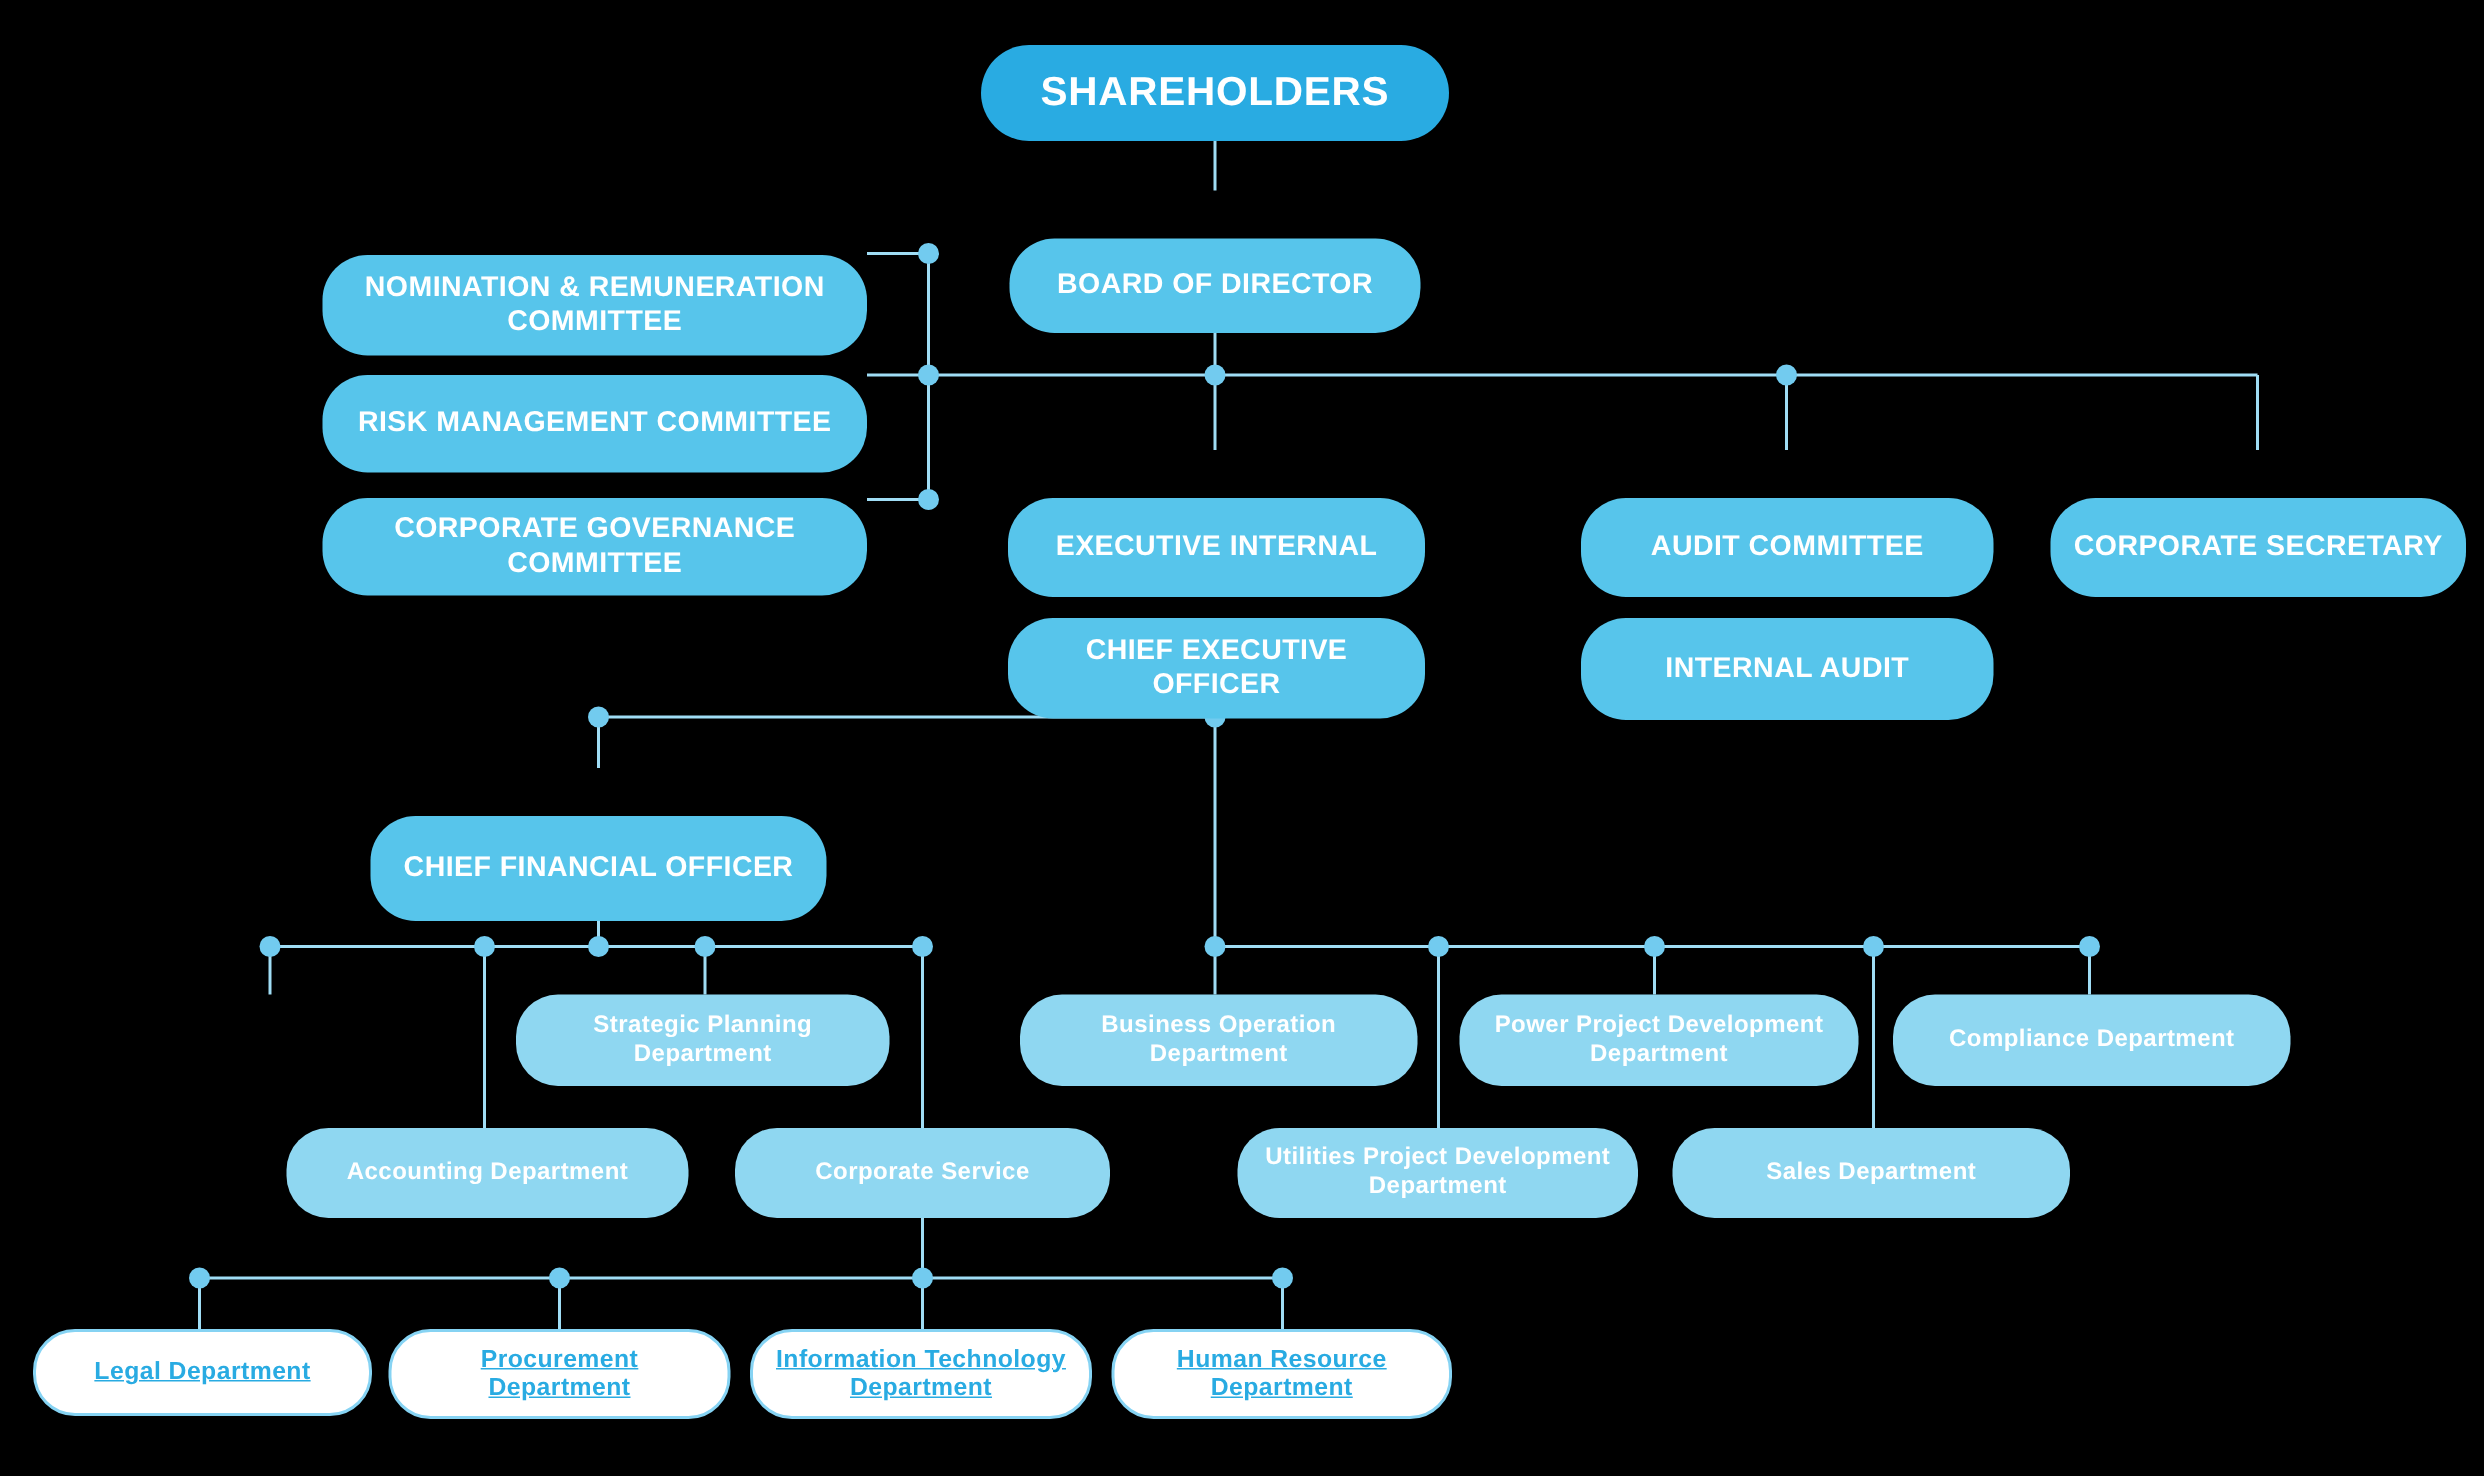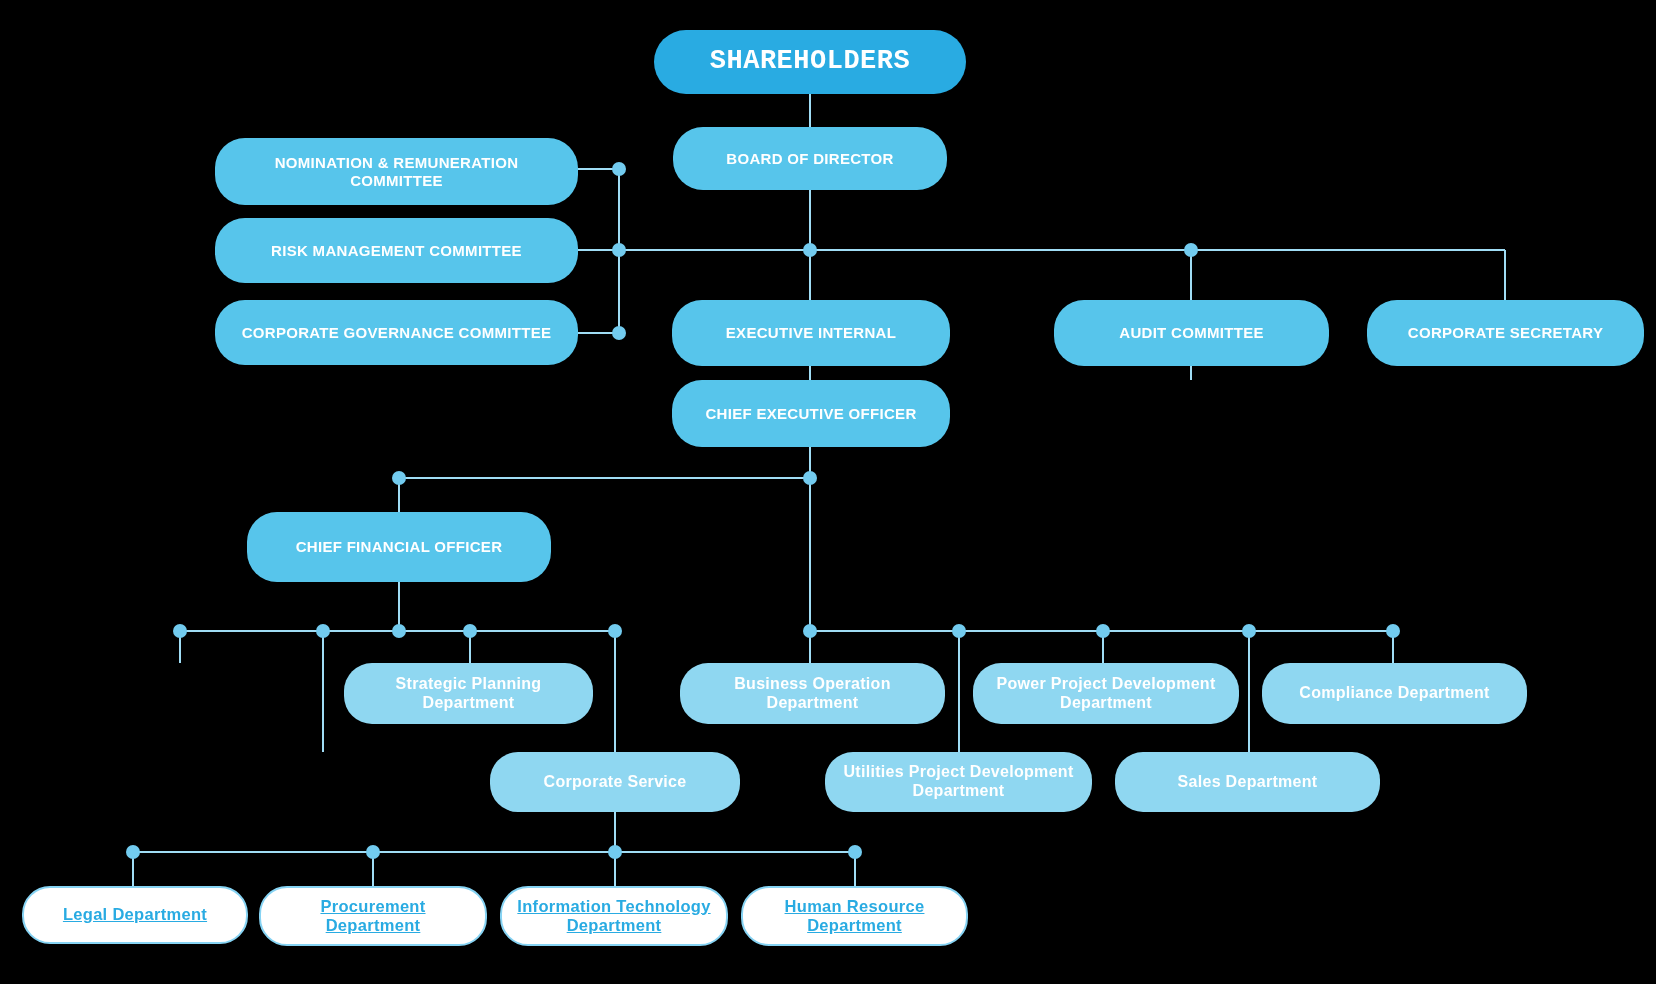--- a/index.html
+++ b/index.html
@@ -24,22 +24,22 @@
   svg.connectors circle{fill:var(--dot);}
   .node{
     position:absolute;
     left:calc(var(--x)*1px);top:calc(var(--y)*1px);
     width:calc(var(--w)*1px);height:calc(var(--h)*1px);
     display:flex;align-items:center;justify-content:center;text-align:center;
     box-sizing:border-box;padding:2px 14px;
     font-weight:bold;letter-spacing:.3px;line-height:1.18;
     color:var(--box-text);
   }
-  .t1{background:var(--tier1-fill);border-radius:32px;font-size:27px;letter-spacing:.5px;font-family:Liberation Mono, monospace;}
-  .t2{background:var(--tier2-fill);border-radius:30px;font-size:15px;}
+  .t1{background:var(--tier1-fill);border-radius:32px;font-size:27px;letter-spacing:.5px;}
+  .t2{background:var(--tier2-fill);border-radius:30px;font-size:19px;margin-top:32px;}
   .t3{background:var(--tier3-fill);border-radius:28px;font-size:16px;}
   .t4{background:var(--white-fill);border:2px solid var(--white-border);
       border-radius:28px;font-size:16.5px;color:var(--white-text);text-decoration:underline;}
 </style>
 </head>
 <body>
 
 <div class="canvas">
 
   <svg class="connectors" viewBox="0 0 1656 984" xmlns="http://www.w3.org/2000/svg">
@@ -109,28 +109,30 @@
 
   <div class="node t1" style="--x:654;--y:30;--w:312;--h:64">SHAREHOLDERS</div>
 
   <div class="node t2" style="--x:673;--y:127;--w:274;--h:63">BOARD OF DIRECTOR</div>
   <div class="node t2" style="--x:215;--y:138;--w:363;--h:67">NOMINATION &amp; REMUNERATION COMMITTEE</div>
   <div class="node t2" style="--x:215;--y:218;--w:363;--h:65">RISK MANAGEMENT COMMITTEE</div>
   <div class="node t2" style="--x:215;--y:300;--w:363;--h:65">CORPORATE GOVERNANCE COMMITTEE</div>
   <div class="node t2" style="--x:672;--y:300;--w:278;--h:66">EXECUTIVE INTERNAL</div>
   <div class="node t2" style="--x:672;--y:380;--w:278;--h:67">CHIEF EXECUTIVE OFFICER</div>
   <div class="node t2" style="--x:1054;--y:300;--w:275;--h:66">AUDIT COMMITTEE</div>
+  <div class="node t2" style="--x:1054;--y:380;--w:275;--h:68">INTERNAL AUDIT</div>
   <div class="node t2" style="--x:1367;--y:300;--w:277;--h:66">CORPORATE SECRETARY</div>
   <div class="node t2" style="--x:247;--y:512;--w:304;--h:70">CHIEF FINANCIAL OFFICER</div>
 
   <div class="node t3" style="--x:344;--y:663;--w:249;--h:61">Strategic Planning Department</div>
   <div class="node t3" style="--x:680;--y:663;--w:265;--h:61">Business Operation Department</div>
   <div class="node t3" style="--x:973;--y:663;--w:266;--h:61">Power Project Development Department</div>
   <div class="node t3" style="--x:1262;--y:663;--w:265;--h:61">Compliance Department</div>
 
+  <div class="node t3" style="--x:191;--y:752;--w:268;--h:60">Accounting Department</div>
   <div class="node t3" style="--x:490;--y:752;--w:250;--h:60">Corporate Service</div>
   <div class="node t3" style="--x:825;--y:752;--w:267;--h:60">Utilities Project Development Department</div>
   <div class="node t3" style="--x:1115;--y:752;--w:265;--h:60">Sales Department</div>
 
   <div class="node t4" style="--x:22;--y:886;--w:226;--h:58">Legal Department</div>
   <div class="node t4" style="--x:259;--y:886;--w:228;--h:60">Procurement Department</div>
   <div class="node t4" style="--x:500;--y:886;--w:228;--h:60">Information Technology Department</div>
   <div class="node t4" style="--x:741;--y:886;--w:227;--h:60">Human Resource Department</div>
 
 </div>

